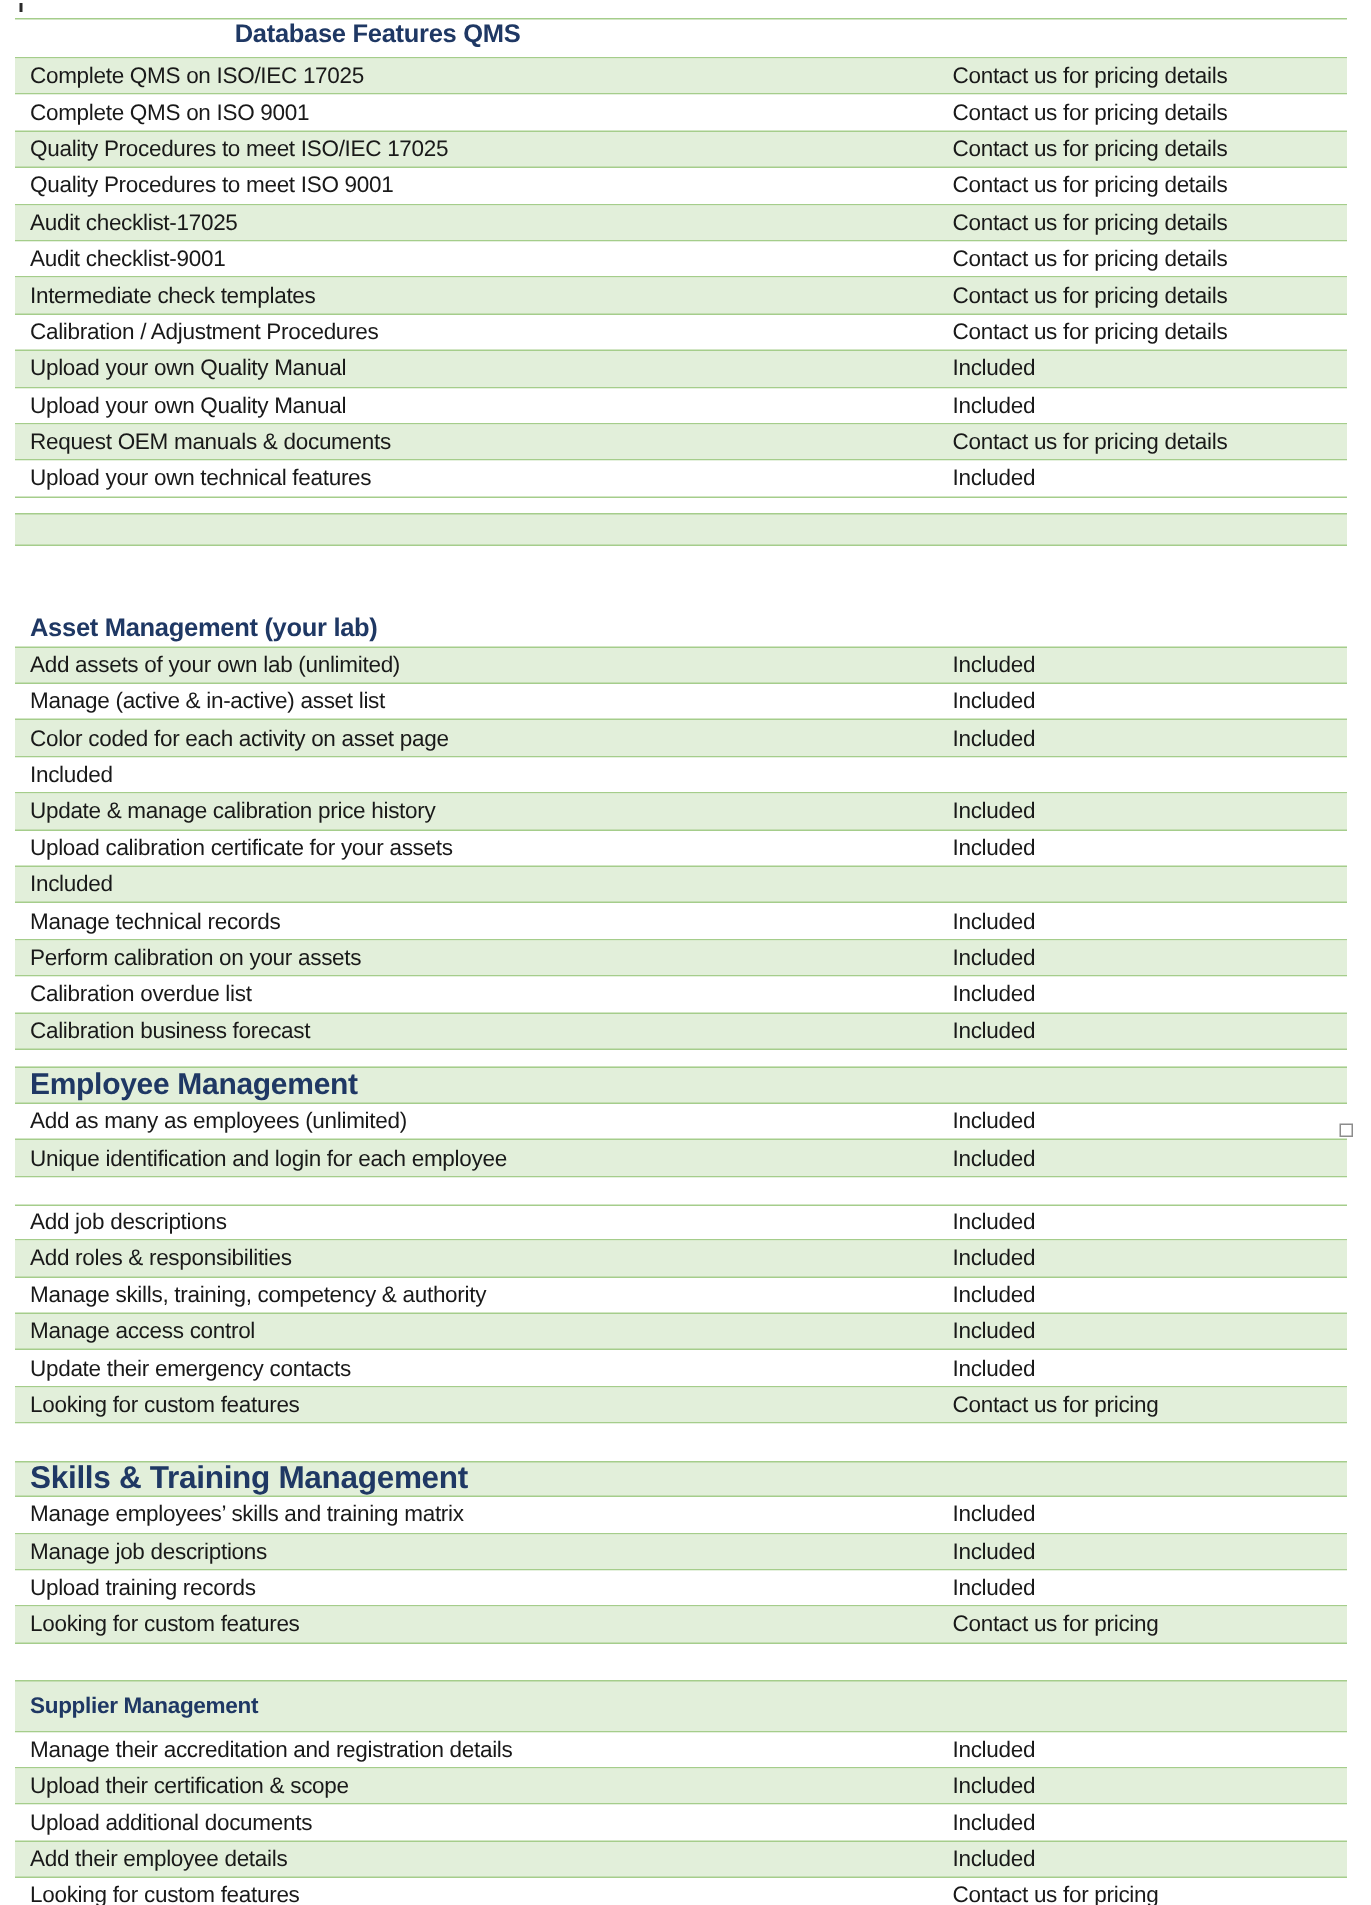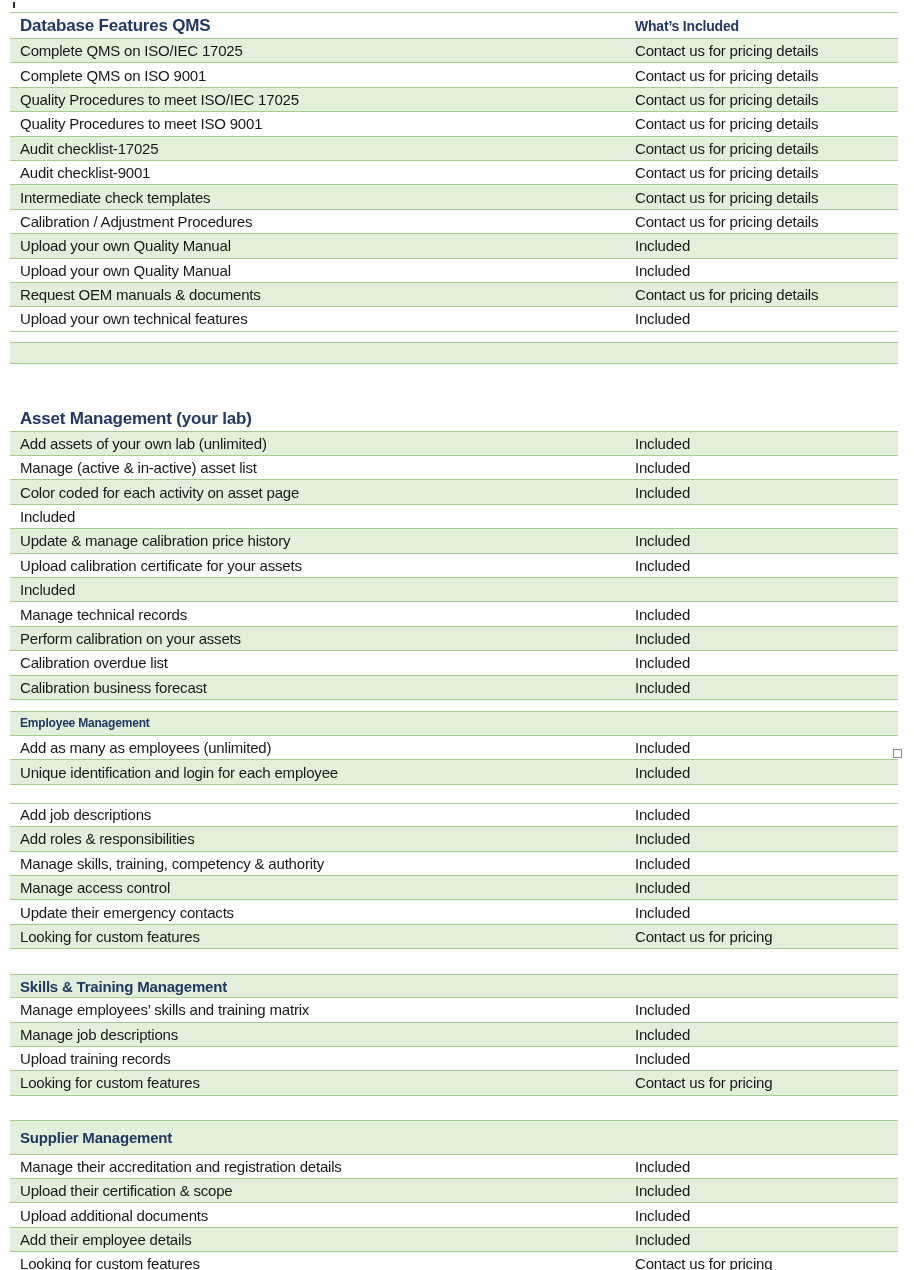--- a/index.html
+++ b/index.html
@@ -57,21 +57,21 @@
     background: #ffffff;
     border: 1.5px solid #8c8c8c;
   }
 </style>
 </head>
 <body>
 
 <div class="page">
   <div class="cursor-mark"></div>
   <div class="features-table">
-      <div class="row white lt" style="height: 27px;">
+      <div class="row white lt" style="height: 27px; flex-direction: column;">
         <span class="cell feature header-label" style="font-size: 17px;">Database Features QMS</span>
         <span class="cell status header-label" style="font-size: 14px;">What’s Included</span>
       </div>
       <div class="row green">
         <span class="cell feature">Complete QMS on ISO/IEC 17025</span>
         <span class="cell status">Contact us for pricing details</span>
       </div>
       <div class="row white">
         <span class="cell feature">Complete QMS on ISO 9001</span>
         <span class="cell status">Contact us for pricing details</span>
@@ -159,21 +159,21 @@
       <div class="row white">
         <span class="cell feature">Calibration overdue list</span>
         <span class="cell status">Included</span>
       </div>
       <div class="row green">
         <span class="cell feature">Calibration business forecast</span>
         <span class="cell status">Included</span>
       </div>
       <div class="row white gap" style="height: 11px;"></div>
       <div class="row green lt" style="height: 25px;">
-        <span class="cell feature header-label" style="font-size: 12px;">Employee Management</span>
+        <span class="cell feature header-label" style="font-size: 20px;">Employee Management</span>
       </div>
       <div class="row white">
         <span class="cell feature">Add as many as employees (unlimited)</span>
         <span class="cell status">Included</span>
       </div>
       <div class="row green">
         <span class="cell feature">Unique identification and login for each employee</span>
         <span class="cell status">Included</span>
       </div>
       <div class="row white gap" style="height: 18px;"></div>
@@ -196,21 +196,21 @@
       <div class="row white">
         <span class="cell feature">Update their emergency contacts</span>
         <span class="cell status">Included</span>
       </div>
       <div class="row green">
         <span class="cell feature">Looking for custom features</span>
         <span class="cell status">Contact us for pricing</span>
       </div>
       <div class="row white gap" style="height: 25px;"></div>
       <div class="row green lt" style="height: 24px;">
-        <span class="cell feature header-label" style="font-size: 15px;">Skills &amp; Training Management</span>
+        <span class="cell feature header-label" style="font-size: 21px;">Skills &amp; Training Management</span>
       </div>
       <div class="row white">
         <span class="cell feature">Manage employees’ skills and training matrix</span>
         <span class="cell status">Included</span>
       </div>
       <div class="row green">
         <span class="cell feature">Manage job descriptions</span>
         <span class="cell status">Included</span>
       </div>
       <div class="row white">

